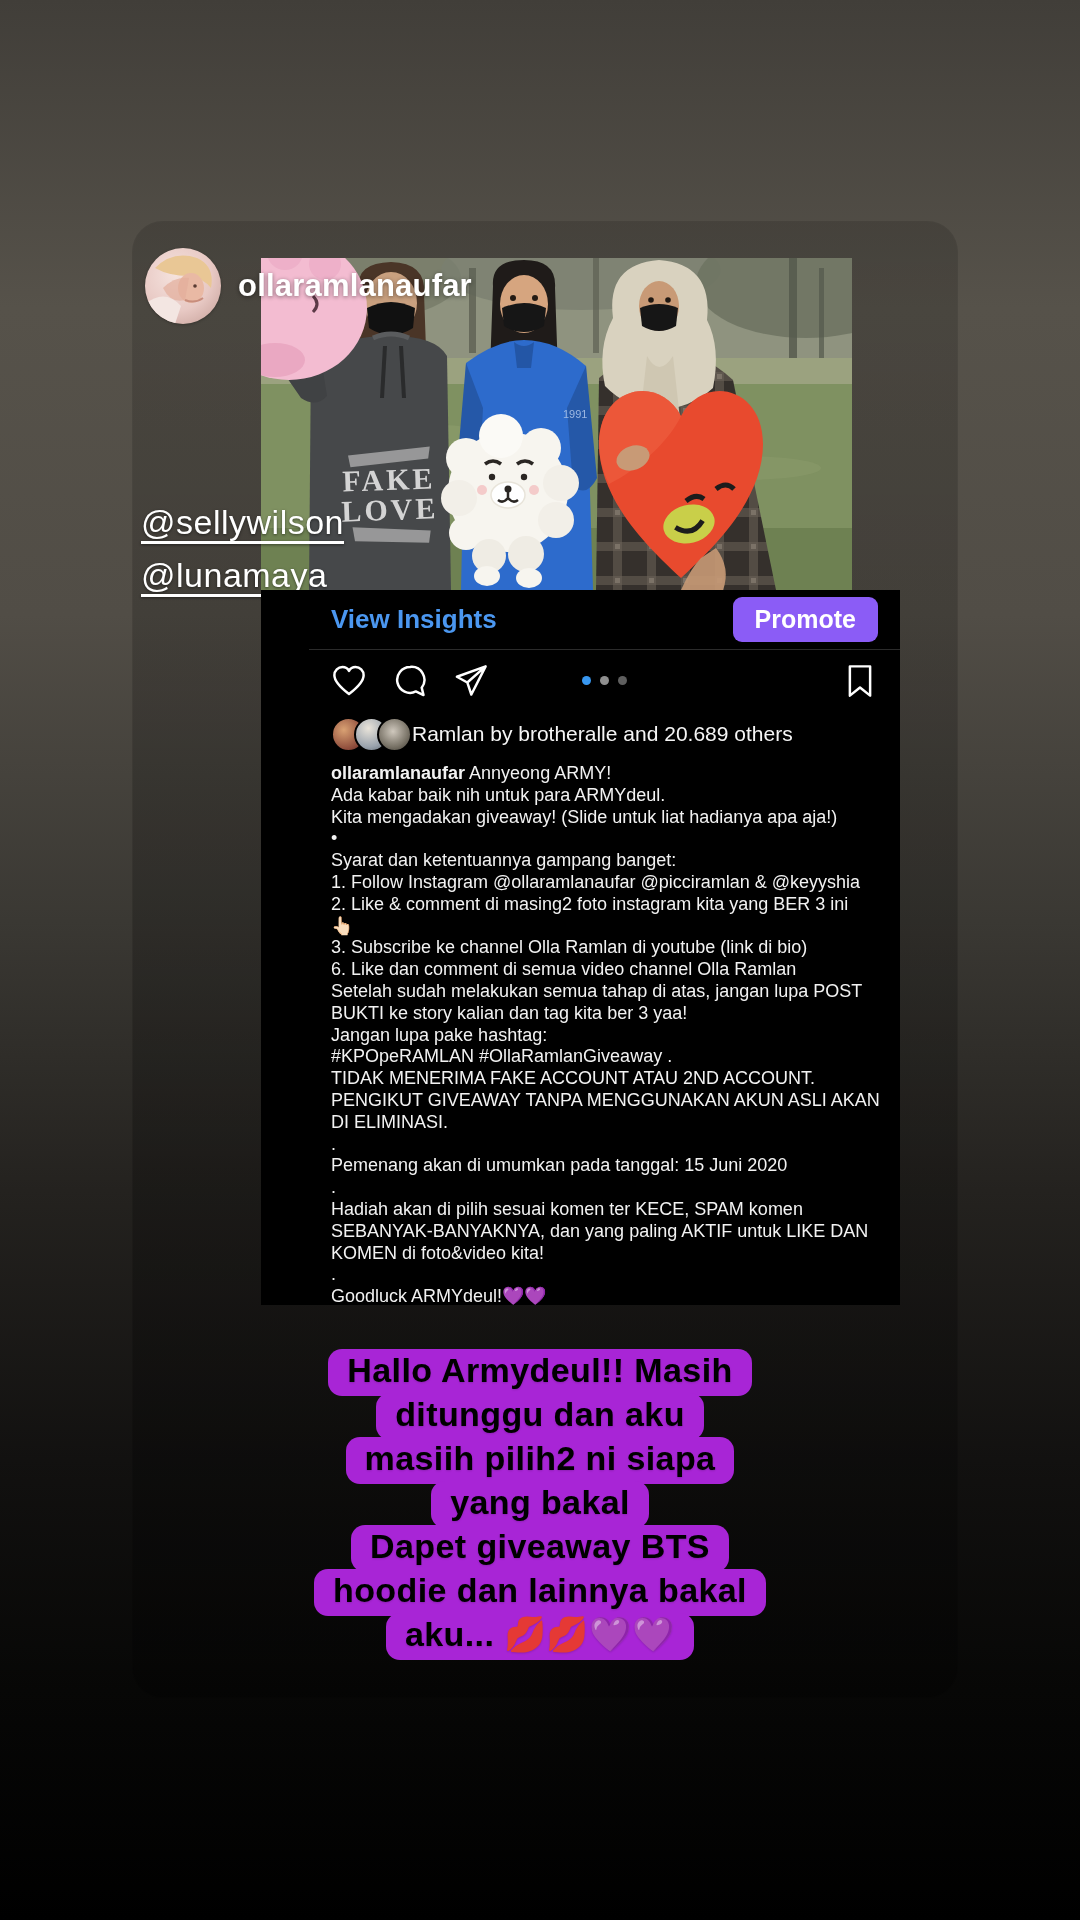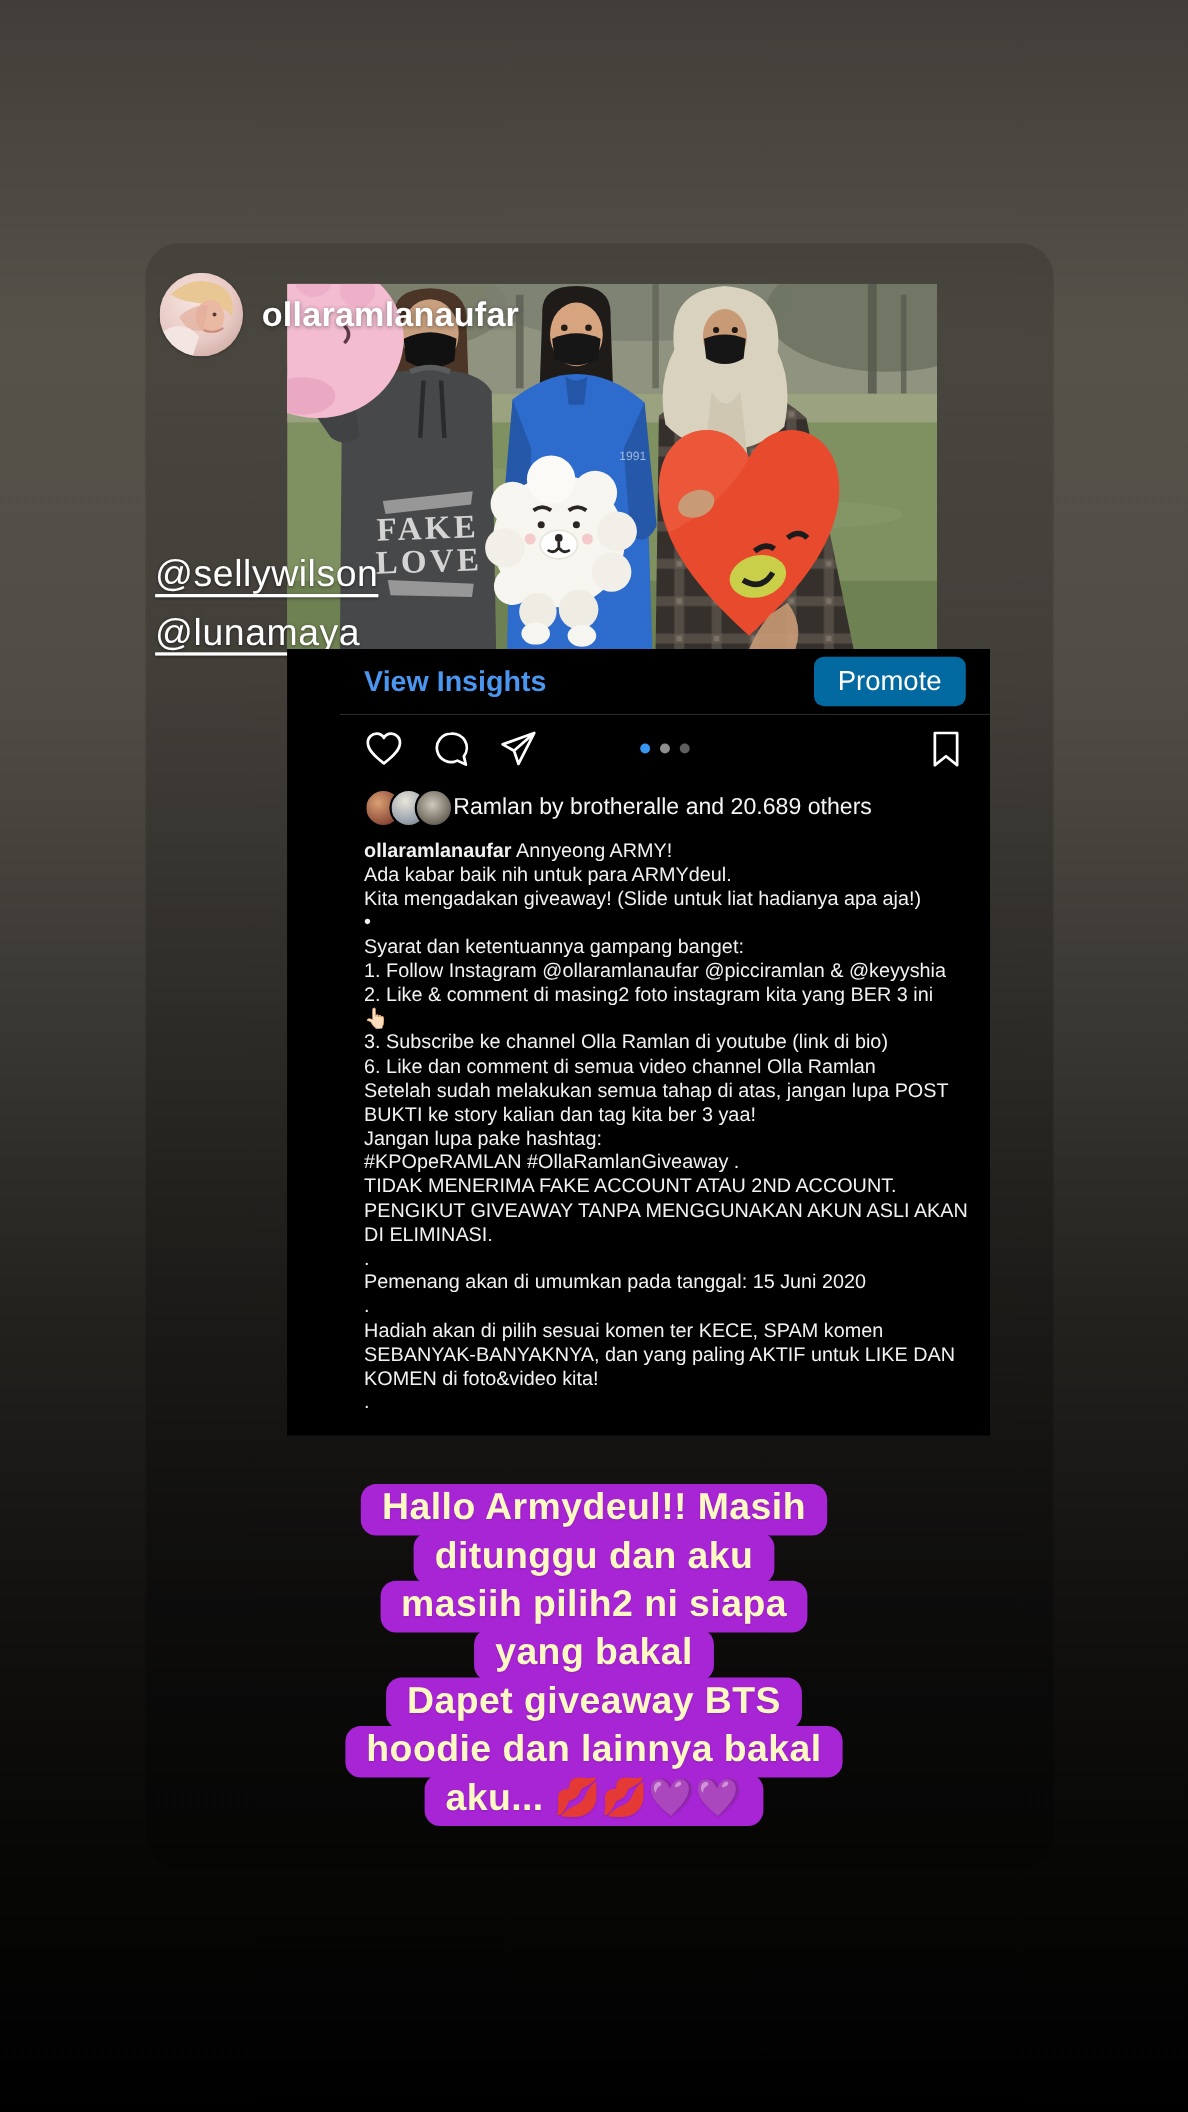--- a/index.html
+++ b/index.html
@@ -28,22 +28,22 @@
   .mention{
     display:table;color:#fff;font-size:34px;font-weight:400;letter-spacing:.5px;
     text-decoration:underline;text-decoration-thickness:3px;text-underline-offset:7px;
     text-shadow:0 1px 3px rgba(0,0,0,.5);margin-bottom:14px;
   }
   
   .postui{position:absolute;left:261px;top:590px;width:591px;height:715px;background:#000;overflow:hidden;color:#f2f2f2;padding-left:48px;}
   .insights-row{height:59px;display:flex;align-items:center;justify-content:space-between;padding:0 22px;}
   .insights-link{color:#4b97f0;font-size:26px;font-weight:700;}
   .promote-btn{
-    background:#0369a1;color:#fff;border:none;border-radius:9px;
-    font-family:inherit;font-size:25px;font-weight:400;padding:8px 22px;cursor:pointer;
+    background:#8b5cf6;color:#fff;border:none;border-radius:9px;
+    font-family:inherit;font-size:25px;font-weight:700;padding:8px 22px;cursor:pointer;
   }
   .divider{height:1px;background:#2b2b2b;margin:0 0;}
   .actions-row{position:relative;height:61px;display:flex;align-items:center;justify-content:space-between;padding:0 22px;}
   .act-left{display:flex;align-items:center;gap:25px;}
   .act-icon{width:36px;height:36px;display:block;}
   .dots{position:absolute;left:0;right:0;top:0;bottom:0;display:flex;align-items:center;justify-content:center;gap:9px;pointer-events:none;}
   .dot{width:9px;height:9px;border-radius:50%;}
   .liked-row{display:flex;align-items:center;padding:3px 22px 0;height:40px;}
   .liked-avatars{display:flex;margin-right:12px;}
   .liked-avatars .mini{width:31px;height:31px;border-radius:50%;border:2px solid #000;margin-right:-12px;}
@@ -51,21 +51,21 @@
   .mini.m2{background:radial-gradient(circle at 40% 30%,#e9e4da,#9aa3ad 65%,#5c6670);}
   .mini.m3{background:radial-gradient(circle at 45% 40%,#cfc8bd,#7a7468 60%,#3b372f);}
   .liked-text{font-size:21px;color:#f5f5f5;white-space:nowrap;}
   .liked-text .b{font-weight:400;}
   .caption{padding:9px 22px 0;font-size:18px;line-height:21.8px;color:#f2f2f2;}
   .caption div{white-space:nowrap;}
   .caption .author{font-weight:700;}
   
   .sticker{position:absolute;left:0;top:1352px;width:1080px;display:flex;flex-direction:column;align-items:center;}
   .sticker span{
-    display:inline-block;background:#a825d6;color:#fef9c3;
+    display:inline-block;background:#a825d6;color:#000000;
     font-size:34px;font-weight:800;letter-spacing:.4px;line-height:37px;
     padding:3px 19px 7px;border-radius:14px;margin-top:-3px;
     text-shadow:0 1px 2px rgba(0,0,0,.15);
   }
 </style>
 </head>
 <body>
 
 <div class="stage">
 
@@ -262,20 +262,21 @@
       <div>TIDAK MENERIMA FAKE ACCOUNT ATAU 2ND ACCOUNT.</div>
       <div>PENGIKUT GIVEAWAY TANPA MENGGUNAKAN AKUN ASLI AKAN</div>
       <div>DI ELIMINASI.</div>
       <div>.</div>
       <div>Pemenang akan di umumkan pada tanggal: 15 Juni 2020</div>
       <div>.</div>
       <div>Hadiah akan di pilih sesuai komen ter KECE, SPAM komen</div>
       <div>SEBANYAK-BANYAKNYA, dan yang paling AKTIF untuk LIKE DAN</div>
       <div>KOMEN di foto&amp;video kita!</div>
       <div>.</div>
+      <div>Goodluck ARMYdeul!💜💜</div>
     </div>
   </div>
 
   <div class="sticker">
     <span>Hallo Armydeul!! Masih</span>
     <span>ditunggu dan aku</span>
     <span>masiih pilih2 ni siapa</span>
     <span>yang bakal</span>
     <span>Dapet giveaway BTS</span>
     <span>hoodie dan lainnya bakal</span>

